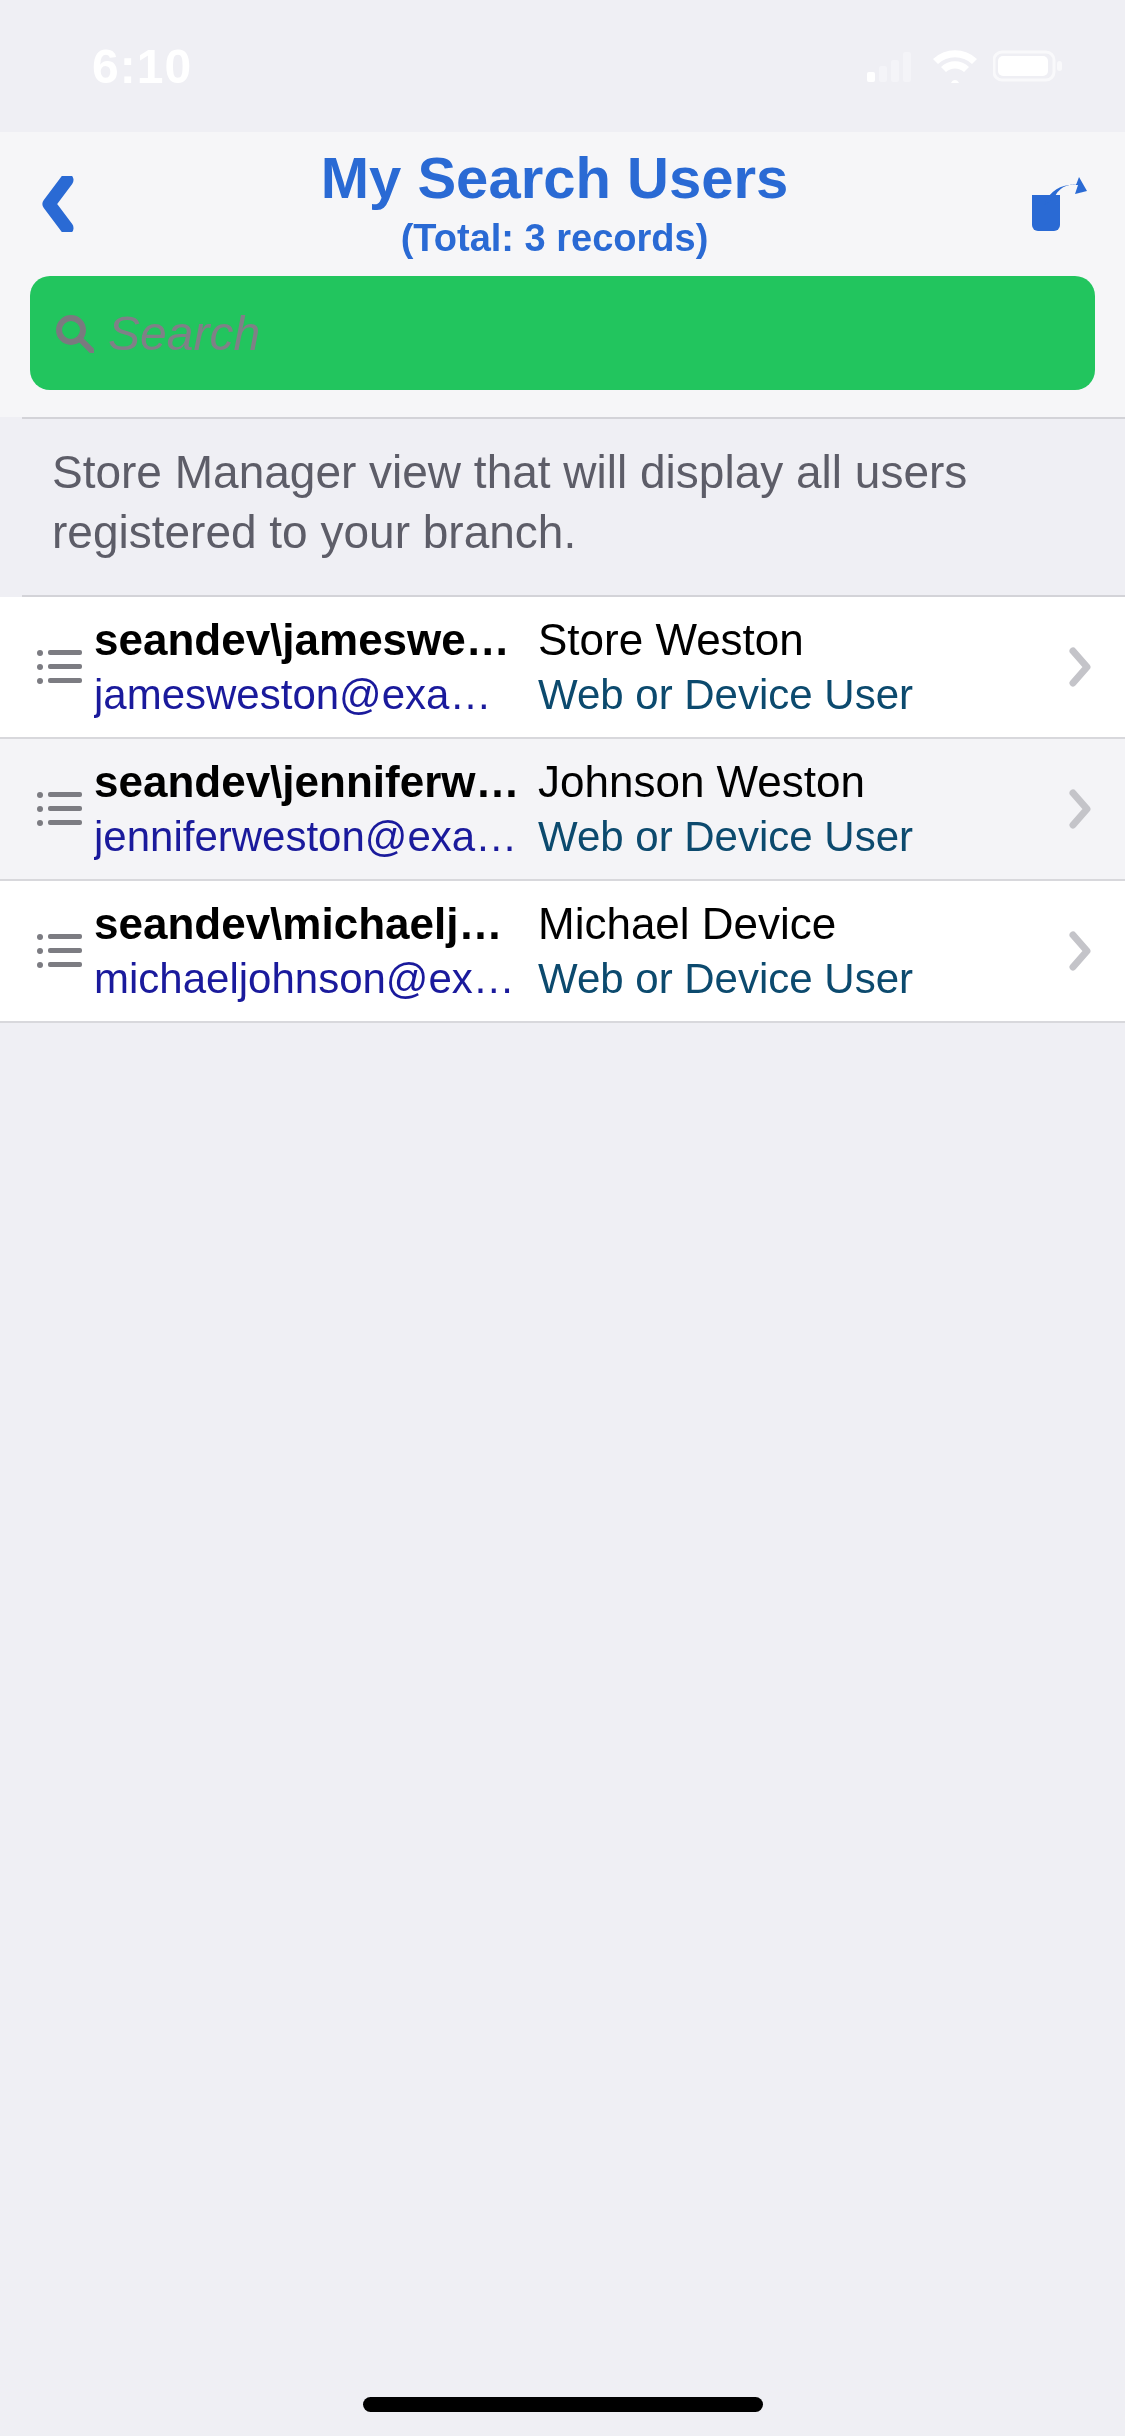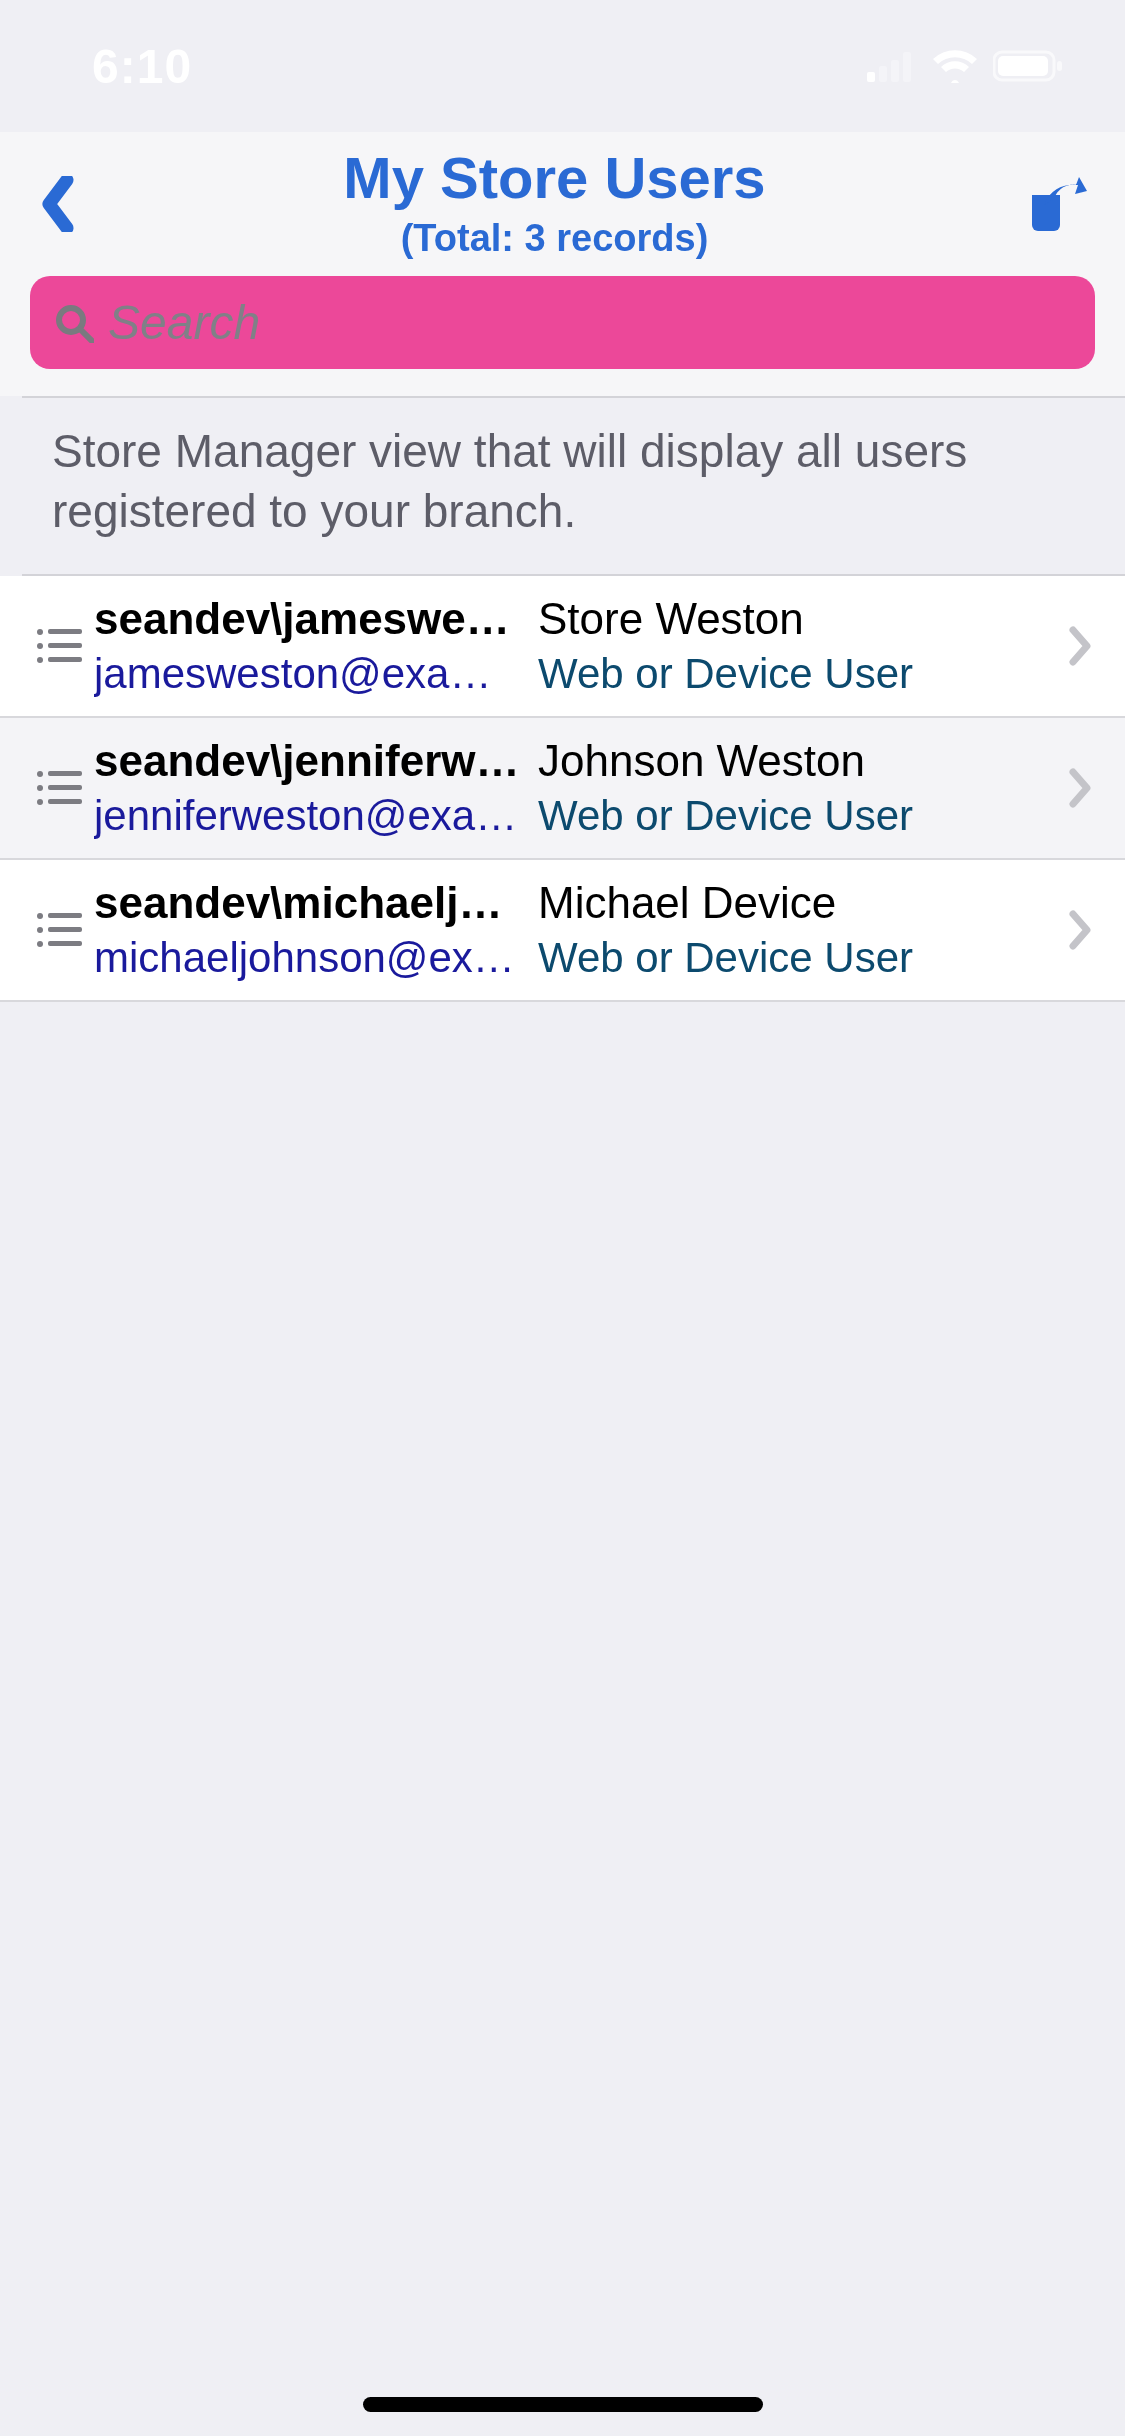--- a/index.html
+++ b/index.html
@@ -14,21 +14,21 @@
     .header { background:#f6f6f8; border-bottom:1px solid transparent; }
     .nav { height:144px; display:flex; align-items:center; justify-content:space-between; padding:0 32px 0 28px; }
     .nav-back { width:60px; height:80px; display:flex; align-items:center; justify-content:center; color:#2a6ad4; }
     .nav-title-wrap { flex:1; text-align:center; }
     .nav-title { font-size:58px; font-weight:700; color:#2a6ad4; line-height:1.05; }
     .nav-sub { font-size:38px; font-weight:700; color:#2a6ad4; margin-top:8px; }
     .nav-share { width:72px; height:72px; display:flex; align-items:center; justify-content:center; color:#2a6ad4; }
 
     
     .search-wrap { padding:0 30px 26px 30px; }
-    .search { background:#ec4899; border-radius:20px; height:93px; display:flex; align-items:center; padding:0 24px; gap:14px; }
+    .search { background:#22c55e; border-radius:20px; height:114px; display:flex; align-items:center; padding:0 24px; gap:14px; }
     .search-icon { color:#7a7a7f; }
     .search-input { border:0; outline:0; background:transparent; font-size:48px; font-style:italic; color:#333; width:100%; }
     .search-input::placeholder { color:#808087; font-style:italic; }
 
     
     .desc-box { background:#efeff4; border-top:2px solid #d3d3d8; border-bottom:2px solid #d3d3d8; padding:24px 30px 32px 30px;margin-left:22px; }
     .desc { font-size:46px; color:#5d5d68; line-height:1.3; }
 
     
     .row { display:flex; align-items:center; padding:18px 22px 18px 24px; border-bottom:2px solid #d8d8dc; background:#fff; }
@@ -85,21 +85,21 @@
 <div class="header">
   <div class="nav">
     <div class="nav-back">
       <span>
         <svg width="34" height="56" viewBox="0 0 34 56">
             <path d="M26 4 L8 28 L26 52" fill="none" stroke="currentColor" stroke-width="13" stroke-linecap="round" stroke-linejoin="round"></path>
           </svg>
       </span>
     </div>
     <div class="nav-title-wrap">
-      <div class="nav-title">My Store Users</div>
+      <div class="nav-title">My Search Users</div>
       <div class="nav-sub">(Total: 3 records)</div>
     </div>
     <div class="nav-share">
       <span>
         <svg width="62" height="58" viewBox="0 0 62 58">
             <path d="M6 20 h28 v30 a6 6 0 0 1 -6 6 H12 a6 6 0 0 1 -6 -6 Z" fill="currentColor"></path>
             <path d="M28 24 a20 20 0 0 1 24 -14 l-3 9 l12 -3 l-8 -14 l-3 8 a30 30 0 0 0 -32 20 z" fill="currentColor"></path>
           </svg>
       </span>
     </div>

